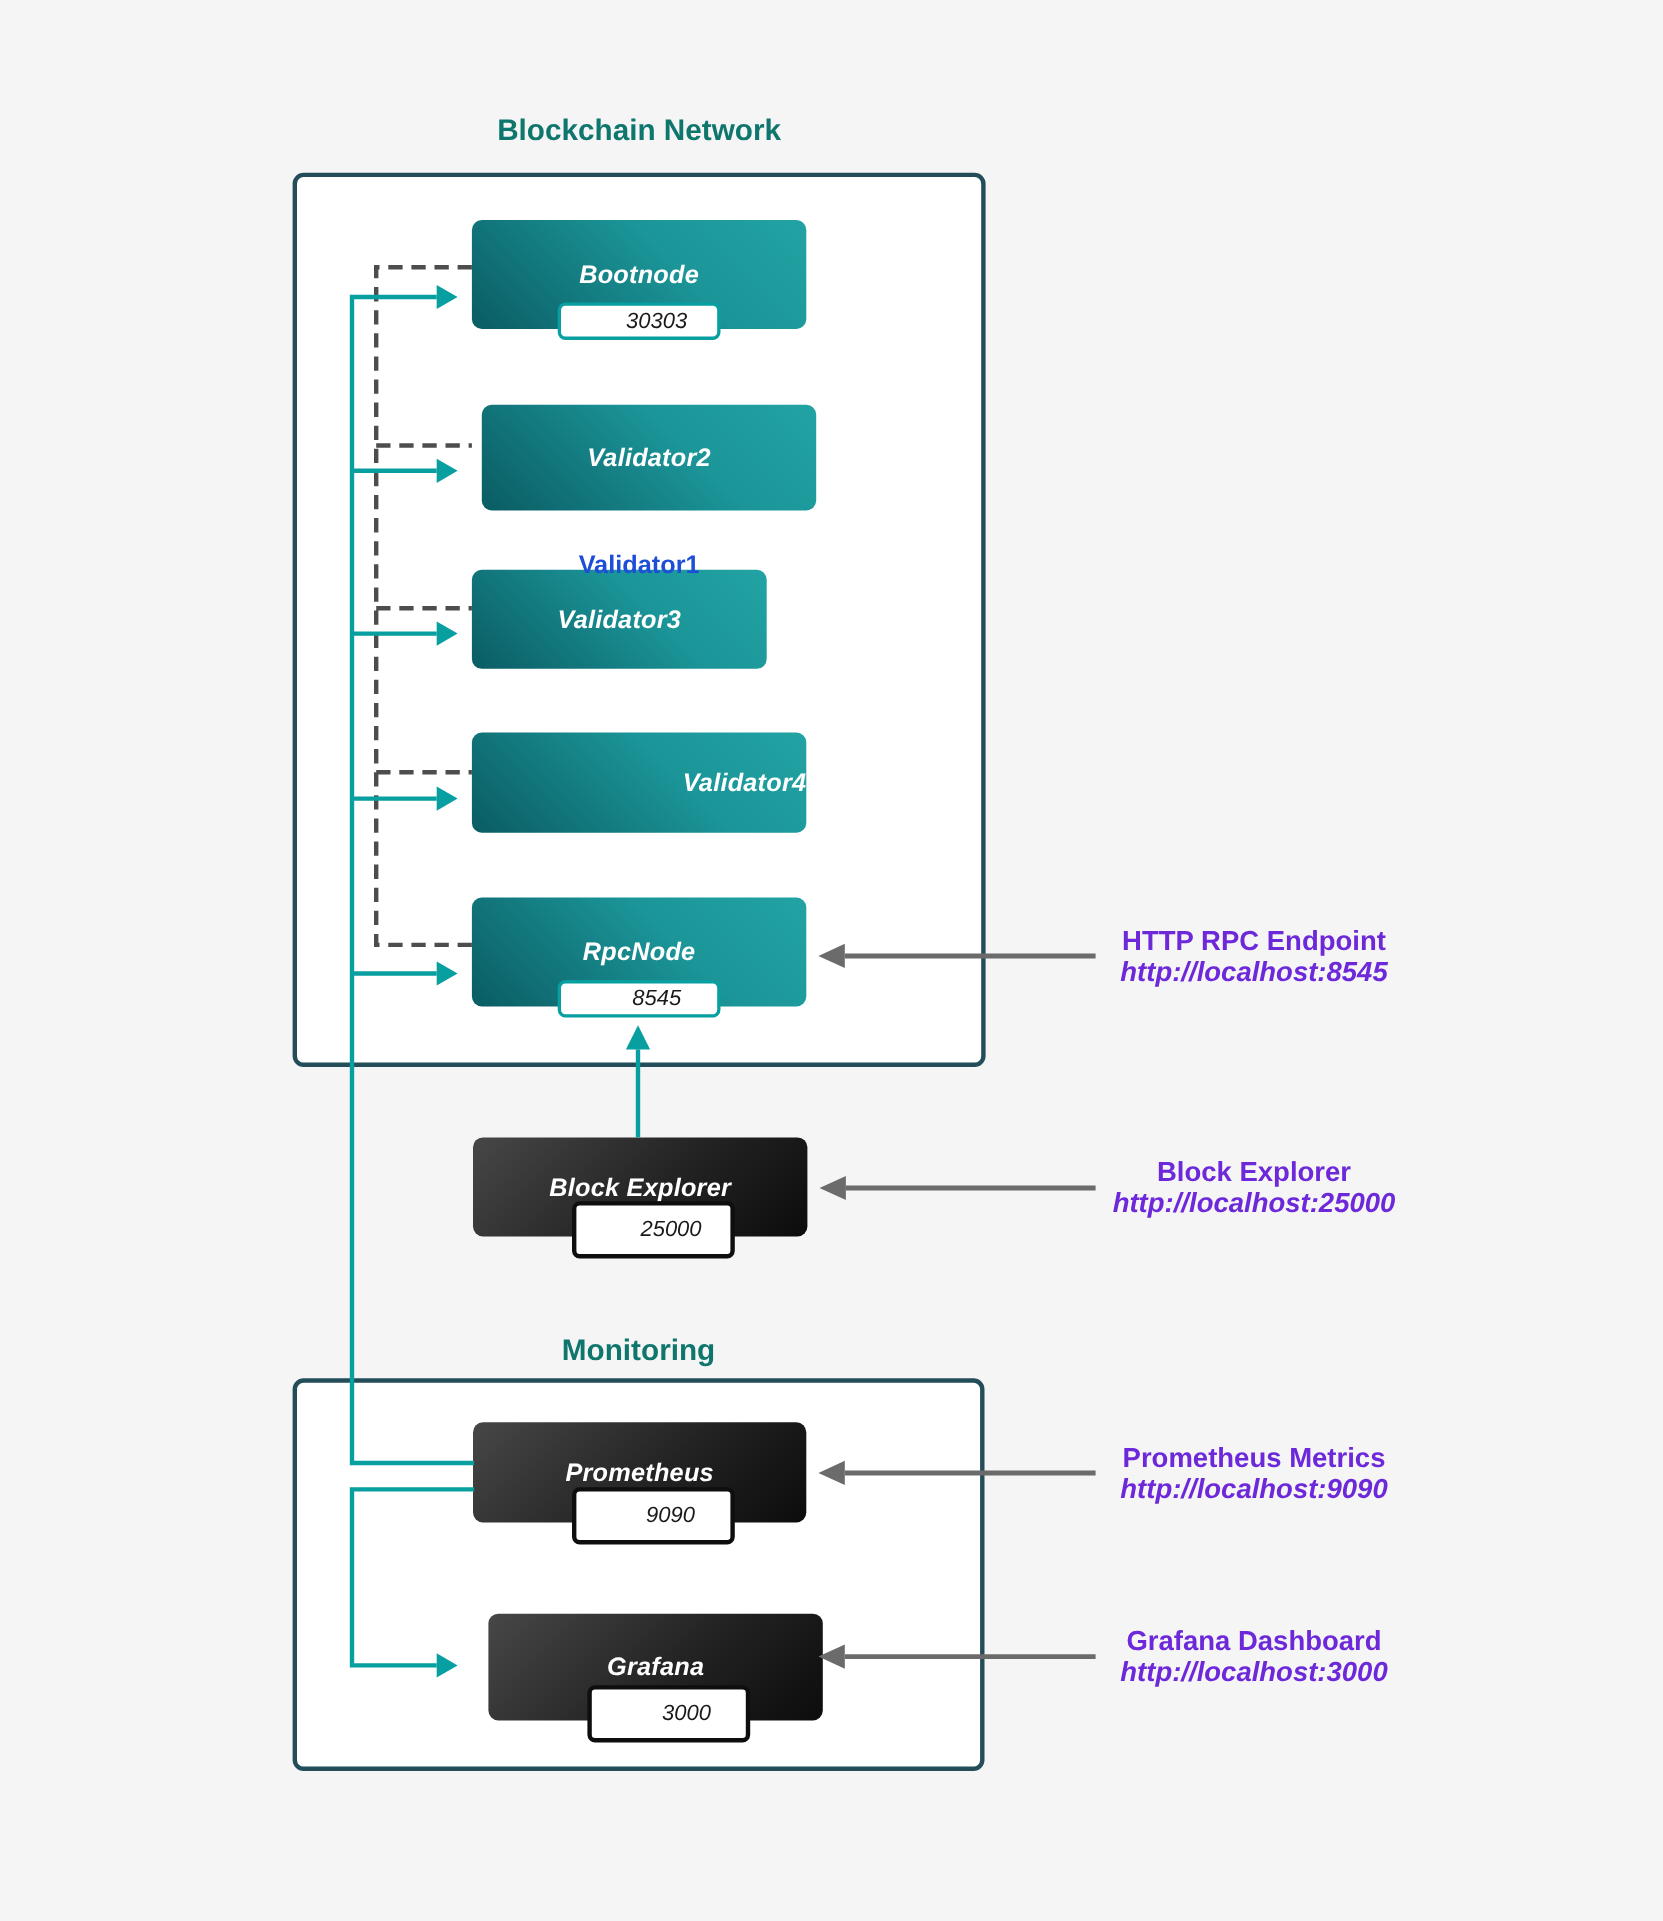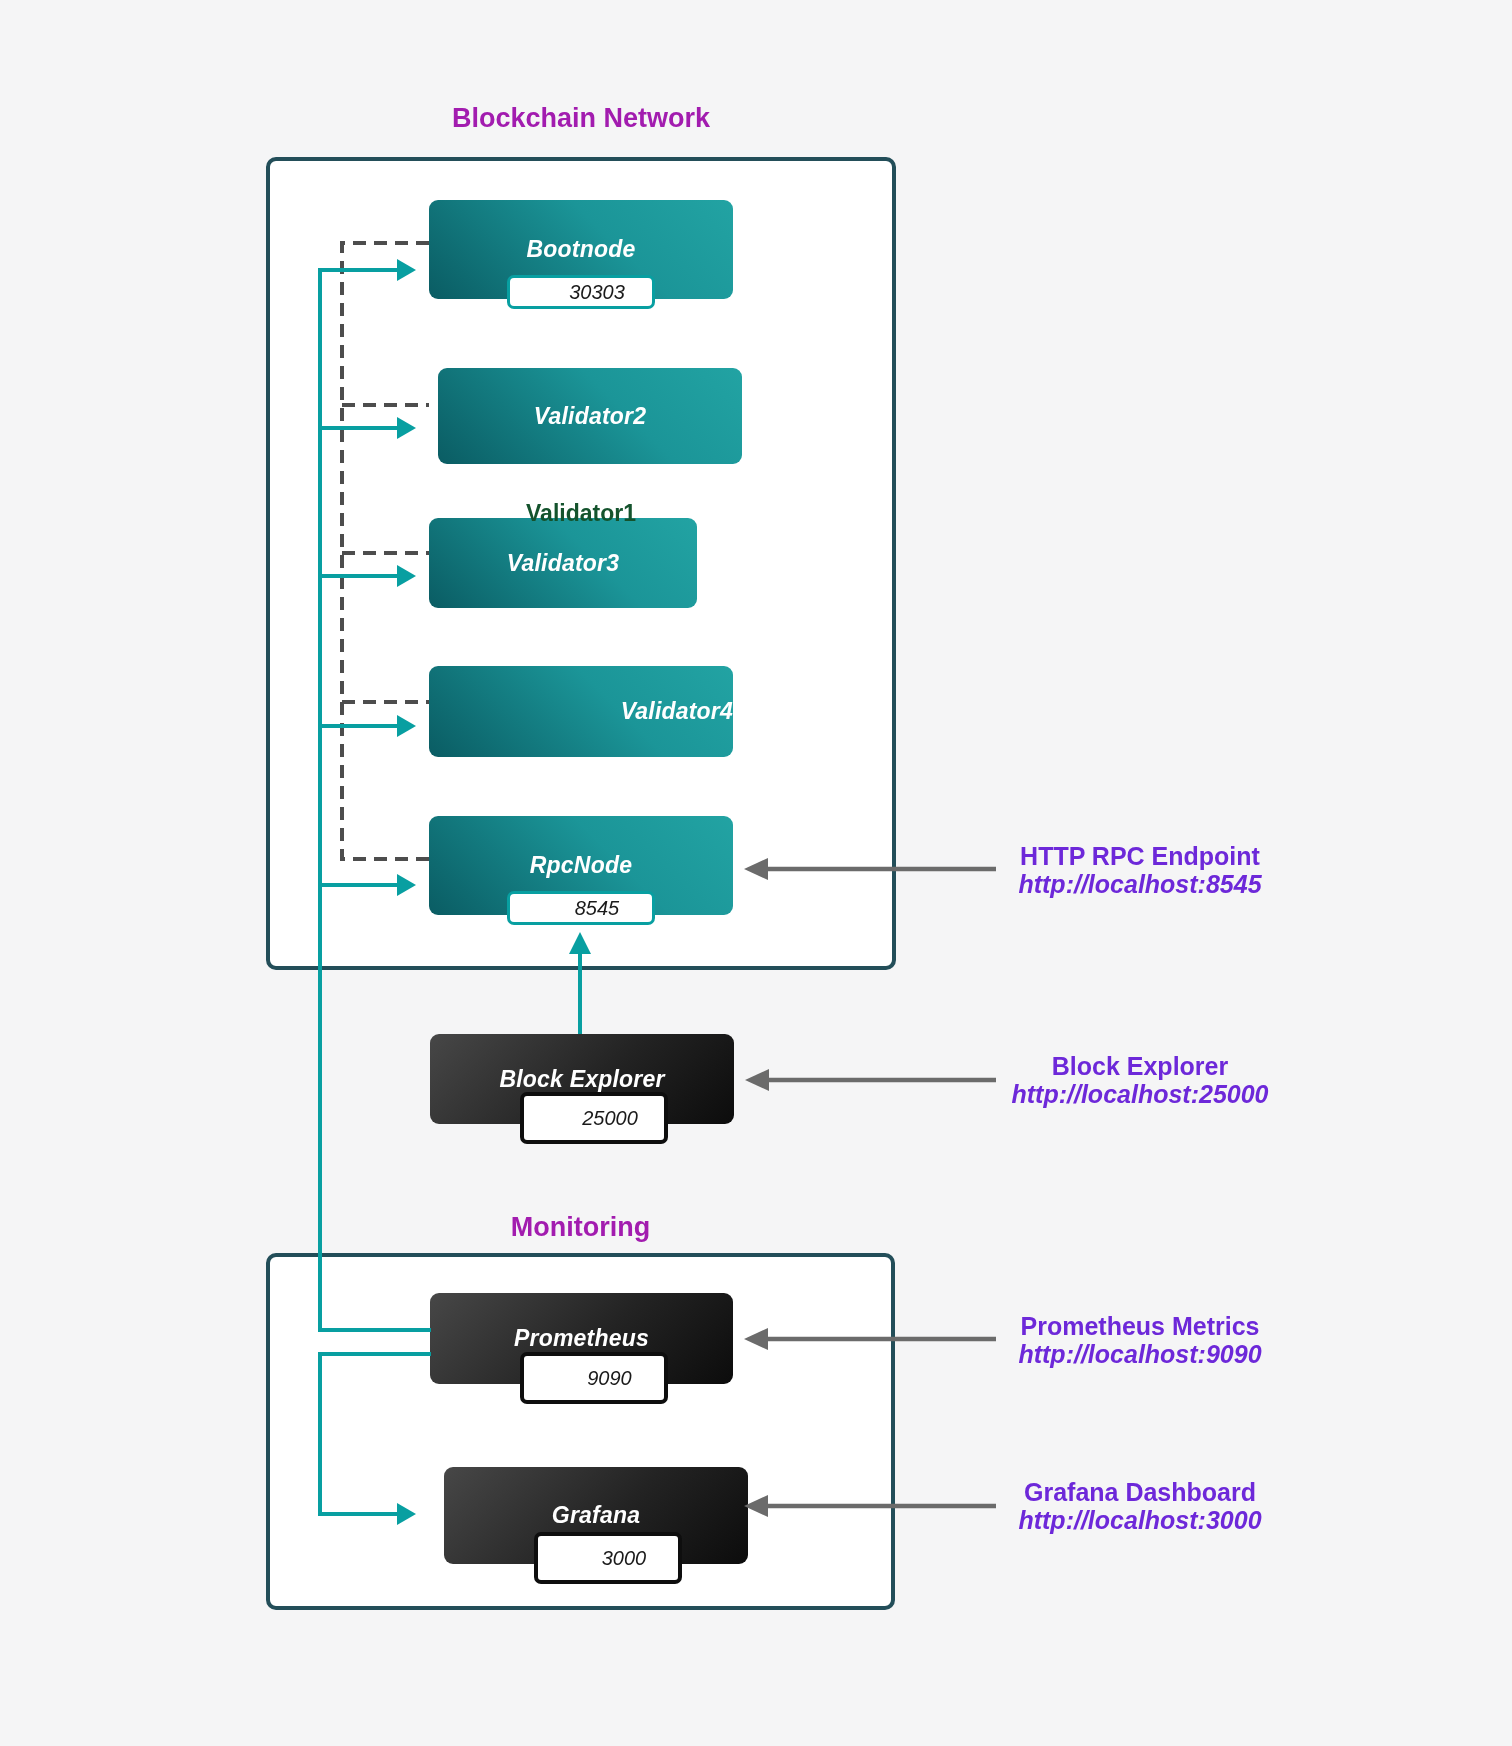--- a/index.html
+++ b/index.html
@@ -14,21 +14,21 @@
     position:absolute;background:#ffffff;
     border:4px solid #234e59;border-radius:10px;
     box-sizing:border-box;z-index:1;
   }
   .c-blockchain{left:266px;top:157px;width:630px;height:813px;}
   .c-monitoring{left:266px;top:1253px;width:629px;height:357px;}
 
   
   .section-title{
     position:absolute;text-align:center;
-    font-size:27px;font-weight:700;color:#a21caf;z-index:2;
+    font-size:27px;font-weight:700;color:#0f766e;z-index:2;
   }
   .t-blockchain{left:266px;width:630px;top:103px;}
   .t-monitoring{left:266px;width:629px;top:1212px;}
 
   
   .node{
     position:absolute;border-radius:9px;z-index:2;
     display:flex;align-items:center;justify-content:center;font-style:italic;
   }
   .node-teal{background:linear-gradient(45deg,#0a5c63 0%,#1b9598 60%,#22a3a3 100%);}
@@ -41,21 +41,21 @@
   #n-validator3{left:429px;top:518px;width:268px;height:90px;}
   #n-validator4{left:429px;top:666px;width:304px;height:91px;justify-content:flex-end;}
   #n-rpcnode{left:429px;top:816px;width:304px;height:99px;}
   #n-blockexplorer{left:430px;top:1034px;width:304px;height:90px;}
   #n-prometheus{left:430px;top:1293px;width:303px;height:91px;}
   #n-grafana{left:444px;top:1467px;width:304px;height:97px;}
 
   
   .hidden-node-label{
     position:absolute;left:429px;top:502px;width:304px;height:23px;
-    line-height:23px;text-align:center;color:#14532d;
+    line-height:23px;text-align:center;color:#1d4ed8;
     font-size:23px;font-weight:700;z-index:3;pointer-events:none;
   }
 
   
   .port-badge{
     position:absolute;left:50%;transform:translateX(-50%);
     width:148px;height:34px;background:#ffffff;border-radius:7px;
     box-sizing:border-box;display:flex;align-items:center;justify-content:center;
     font-size:20px;font-weight:500;color:#1a1a1a;z-index:3;padding-left:32px;
   }

